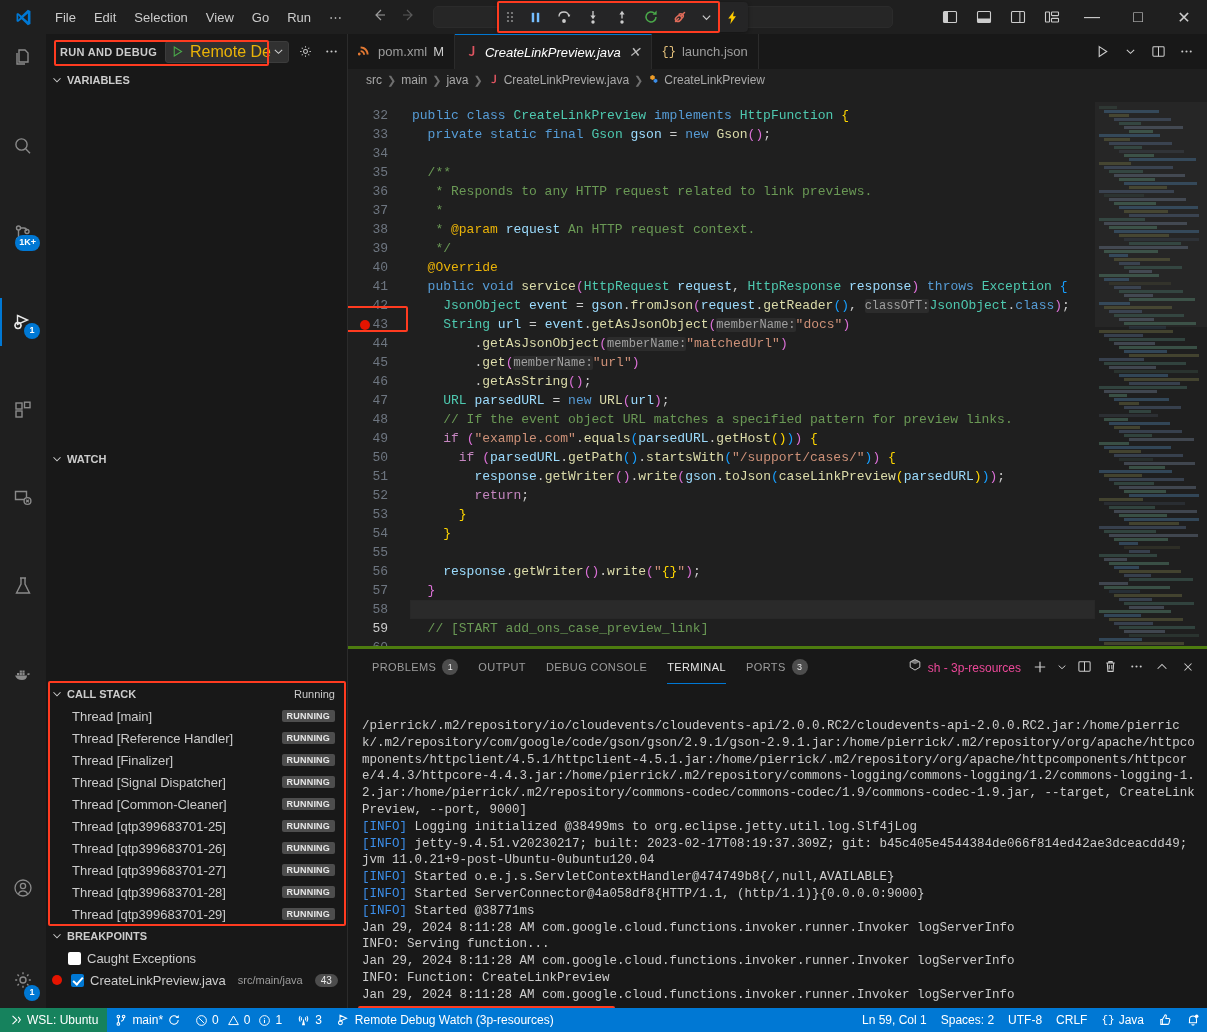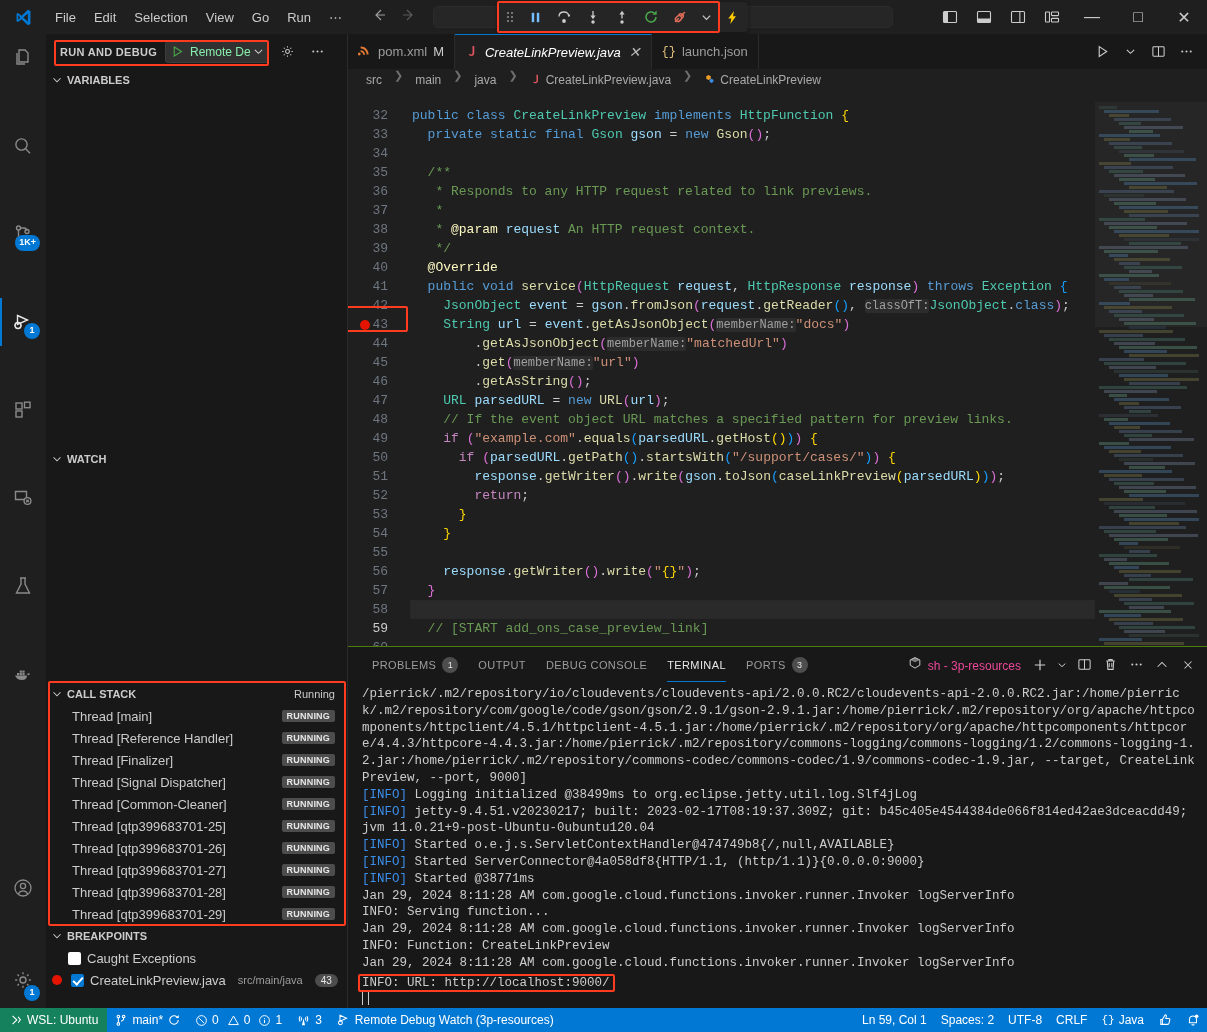--- a/index.html
+++ b/index.html
@@ -64,21 +64,21 @@
   .sb-header {
     height: 35px; display: flex; align-items: center; padding: 0 6px 0 14px; gap: 8px;
     flex: 0 0 35px; position: relative;
   }
   .sb-title { font-size: 11px; font-weight: 700; letter-spacing: .3px; color: #cccccc; white-space: nowrap; }
   .launch-sel {
     display: flex; align-items: center; background: #313131; border: 1px solid #3c3c3c;
     border-radius: 3px; height: 22px; padding: 0 4px 0 0; cursor: pointer; max-width: 130px;
   }
   .launch-play { width: 22px; display:flex; align-items:center; justify-content:center; }
-  .launch-name { font-size: 12px; color: #86efac; padding: 0 2px 0 2px; white-space: nowrap; overflow: hidden; }
+  .launch-name { font-size: 16px; color: #eab308; padding: 0 2px 0 2px; white-space: nowrap; overflow: hidden; }
   .sb-icon { width: 22px; height: 22px; display: flex; align-items: center; justify-content: center; color: #cccccc; cursor: pointer; }
 
   .pane { display: flex; flex-direction: column; }
   .pane-head {
     height: 22px; display: flex; align-items: center; gap: 3px; padding-left: 4px;
     font-size: 11px; font-weight: 700; color: #cccccc; cursor: pointer; flex: 0 0 22px;
   }
   .pane-head .status-right { margin-left: auto; margin-right: 12px; font-size: 11px; font-weight: 400; color: #cccccc; }
   .pane-body { overflow: hidden; }
 
@@ -107,21 +107,21 @@
   .tab {
     display: flex; align-items: center; gap: 6px; padding: 0 10px; font-size: 13px;
     color: #9d9d9d; background: #181818; border-right: 1px solid #2b2b2b; cursor: pointer; min-width: 0;
   }
   .tab.active { background: #1f1f1f; color: #ffffff; border-top: 1px solid #0078d4; padding-top: 0; font-style: italic; }
   .tab .tclose { color: #cccccc; font-size: 14px; margin-left: 2px; opacity: .9; }
   .tabs-fill { flex: 1; background: #181818; border-bottom: 0; }
   .tab-actions { display: flex; align-items: center; gap: 2px; padding-right: 8px; background: #181818; }
   .ta-btn { width: 26px; height: 28px; display: flex; align-items: center; justify-content: center; cursor: pointer; color: #cccccc; border-radius: 4px; }
 
-  .breadcrumbs { height: 22px; display: flex; padding-left: 18px; gap: 12px; font-size: 12px; color: #a9a9a9; background: #1f1f1f; flex: 0 0 22px; }
+  .breadcrumbs { height: 22px; display: flex; align-items: center; padding-left: 18px; gap: 5px; font-size: 12px; color: #a9a9a9; background: #1f1f1f; flex: 0 0 22px; }
   .bc-sep { color: #6f6f6f; font-size: 11px; }
   .bc-item { cursor: pointer; display: flex; align-items: center; gap: 4px; }
 
   .codewrap { flex: 1; display: flex; position: relative; min-height: 0; overflow: hidden; background: #1f1f1f; margin-top: 11px; }
   .gutter { width: 62px; flex: 0 0 62px; text-align: right; padding-top: 4px; user-select: none; }
   .gline { height: 19px; font: 13px/19px "Liberation Mono", monospace; color: #6e7681; padding-right: 22px; position: relative; }
   .gline.current { color: #cccccc; }
   .gline .bpt { position: absolute; left: 12px; top: 5px; width: 10px; height: 10px; border-radius: 50%; background: #e51400; }
   .code { flex: 1; padding-top: 4px; min-width: 0; overflow: hidden; position: relative; }
   .cline {
@@ -129,33 +129,33 @@
     white-space: pre; padding-left: 2px;
   }
   .cline.current { background: #2a2a2a; box-shadow: inset 0 0 0 1px #282828; }
   .kw { color: #569cd6; }
   .kw2 { color: #c586c0; }
   .typ { color: #4ec9b0; }
   .var { color: #9cdcfe; }
   .fn { color: #dcdcaa; }
   .str { color: #ce9178; }
   .cmt { color: #6a9955; }
-  .ann { color: #fef9c3; }
+  .ann { color: #eab308; }
   .punc { color: #cccccc; }
   .br1 { color: #ffd700; }
   .br2 { color: #da70d6; }
   .br3 { color: #179fff; }
   .hint { color: #a0a0a0; background: rgba(255,255,255,.06); border-radius: 2px; font-size: 12px; }
 
   .minimap { width: 112px; flex: 0 0 112px; background: #1f1f1f; position: relative; overflow: hidden; padding-top: 4px; }
   .mm-line { height: 3px; margin: 0 0 1px 0; }
   .mm-slider { position: absolute; right: 0; top: 0; width: 112px; height: 225px; background: rgba(255,255,255,.035); }
 
   
-  .panel { height: 362px; flex: 0 0 362px; background: #181818; display: flex; flex-direction: column; border-top: 1px solid #4d7c0f; }
+  .panel { height: 362px; flex: 0 0 362px; background: #181818; display: flex; flex-direction: column; border-top: 3px solid #4d7c0f; gap: 30px; }
   .panel-head { height: 35px; flex: 0 0 35px; display: flex; align-items: center; padding: 0 8px 0 14px; gap: 0px; }
   .ptab { padding: 0 10px; height: 35px; display: flex; align-items: center; gap: 6px; font-size: 11px; letter-spacing: .4px; color: #9d9d9d; cursor: pointer; position: relative; text-transform: uppercase; }
   .ptab.active { color: #e7e7e7; }
   .ptab.active::after { content: ''; position: absolute; left: 10px; right: 10px; bottom: 0; height: 1px; background: #0078d4; }
   .ptab .pcount { background: #4d4d4d; color: #e7e7e7; border-radius: 9px; font-size: 9px; min-width: 16px; height: 16px; line-height: 16px; text-align: center; padding: 0 4px; }
   .panel-actions { margin-left: auto; display: flex; align-items: center; gap: 4px; }
   .term-name { font-size: 12px; color: #ec4899; display: flex; align-items: flex-end; gap: 6px; padding-right: 4px; }
   .pa-btn { width: 22px; height: 22px; display: flex; align-items: center; justify-content: center; cursor: pointer; color: #cccccc; border-radius: 3px; }
 
   .terminal { flex: 1; padding: 4px 8px 0 14px; overflow: hidden; position: relative; }

